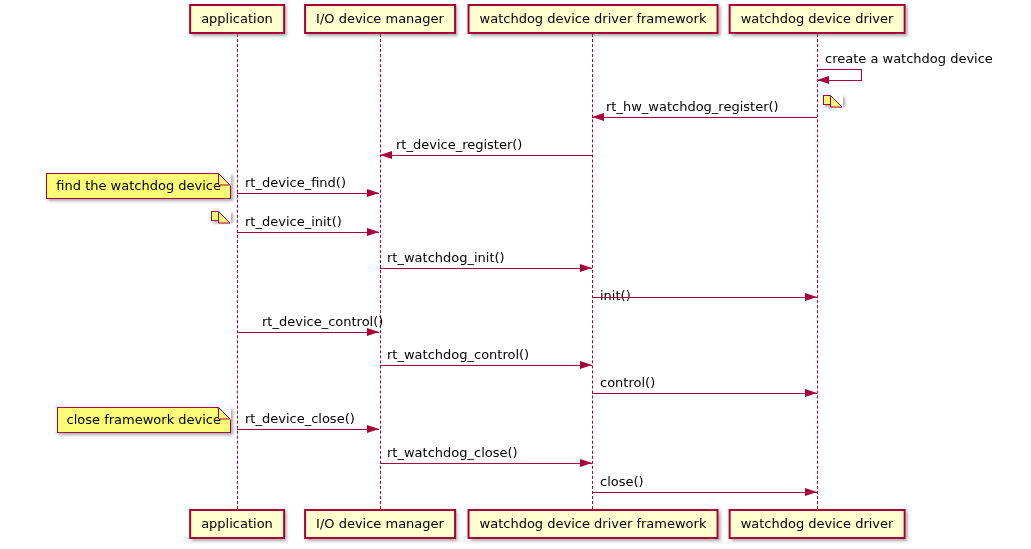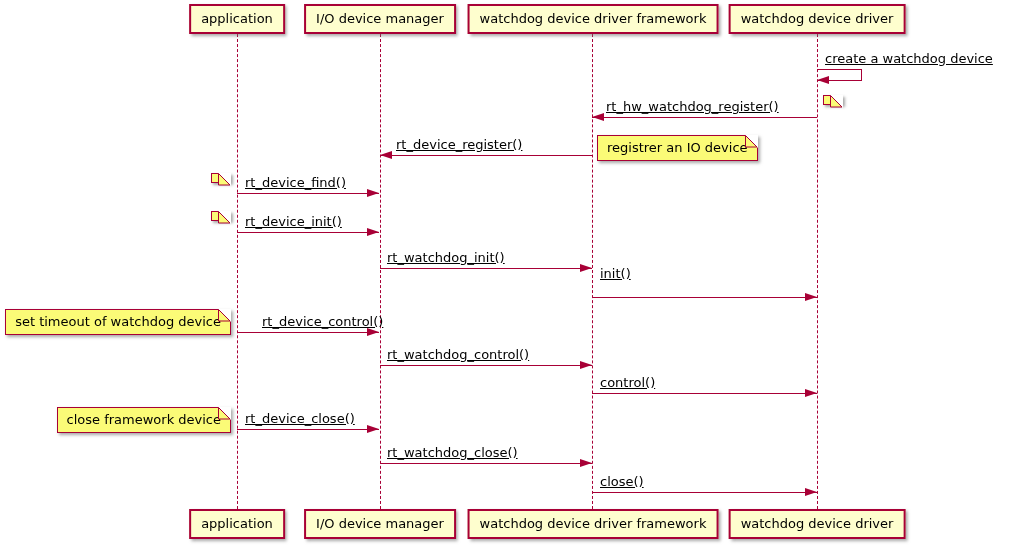--- a/index.html
+++ b/index.html
@@ -17,21 +17,21 @@
     background:#FEFECE; border:2px solid #A80036;
     padding:5px 10px; line-height:16px; white-space:nowrap;
     box-shadow:2px 2px 3px rgba(110,110,110,0.6);
   }
   .note {
     position:absolute; background:#FBFB77; border:1px solid #A80036;
     padding:4px 9px; line-height:16px; white-space:nowrap;
     box-shadow:2px 2px 3px rgba(110,110,110,0.6);
   }
   .fold { position:absolute; top:-1px; right:-1px; }
-  .msg-label { position:absolute; height:15px; line-height:15px; white-space:nowrap;text-decoration:underline; }
+  .msg-label { position:absolute; height:15px; line-height:15px; white-space:nowrap; }
   .msg-line { position:absolute; height:1px; background:#A80036; }
   .arrow {
     position:absolute; width:0; height:0;
     border-top:4px solid transparent; border-bottom:4px solid transparent;
   }
   .arrow-right { border-left:12px solid #A80036; }
   .arrow-left  { border-right:12px solid #A80036; }
   .self-loop {
     position:absolute; width:44px; height:10px;
     border:1px solid #A80036; border-left:none;
@@ -87,21 +87,21 @@
     <div class="arrow arrow-right" style="left:367px;top:228px"></div>
   </div>
 
   <div>
     <div class="msg-label" style="left:387px;top:250px">rt_watchdog_init()</div>
     <div class="msg-line" style="left:380px;top:268px;width:212px"></div>
     <div class="arrow arrow-right" style="left:580px;top:264px"></div>
   </div>
 
   <div>
-    <div class="msg-label" style="left:600px;top:266px">init()</div>
+    <div class="msg-label" style="left:600px;top:288px">init()</div>
     <div class="msg-line" style="left:592px;top:297px;width:225px"></div>
     <div class="arrow arrow-right" style="left:805px;top:293px"></div>
   </div>
 
   <div>
     <div class="msg-label" style="left:262px;top:314px">rt_device_control()</div>
     <div class="msg-line" style="left:237px;top:332px;width:142px"></div>
     <div class="arrow arrow-right" style="left:367px;top:328px"></div>
   </div>
 
@@ -135,49 +135,36 @@
     <div class="arrow arrow-right" style="left:805px;top:488px"></div>
   </div>
 
   <div class="note" style="left:823px;top:95px">
     <svg class="fold" width="13" height="13">
       <path d="M0,0 L13,0 L13,13 Z" fill="#ffffff"></path>
       <path d="M0.5,0.5 L0.5,12 L12,12 Z" fill="#FBFB77" stroke="#A80036"></path>
     </svg>
   </div>
 
-  <div class="note" style="left:597px;top:135px">
-    <span>registrer an IO device</span>
-    <svg class="fold" width="13" height="13">
-      <path d="M0,0 L13,0 L13,13 Z" fill="#ffffff"></path>
-      <path d="M0.5,0.5 L0.5,12 L12,12 Z" fill="#FBFB77" stroke="#A80036"></path>
-    </svg>
-  </div>
 
   <div class="note" style="right:800px;top:173px">
+    <span>find the watchdog device</span>
     <svg class="fold" width="13" height="13">
       <path d="M0,0 L13,0 L13,13 Z" fill="#ffffff"></path>
       <path d="M0.5,0.5 L0.5,12 L12,12 Z" fill="#FBFB77" stroke="#A80036"></path>
     </svg>
   </div>
 
   <div class="note" style="right:800px;top:211px">
     <svg class="fold" width="13" height="13">
       <path d="M0,0 L13,0 L13,13 Z" fill="#ffffff"></path>
       <path d="M0.5,0.5 L0.5,12 L12,12 Z" fill="#FBFB77" stroke="#A80036"></path>
     </svg>
   </div>
 
-  <div class="note" style="right:800px;top:309px">
-    <span>set timeout of watchdog device</span>
-    <svg class="fold" width="13" height="13">
-      <path d="M0,0 L13,0 L13,13 Z" fill="#ffffff"></path>
-      <path d="M0.5,0.5 L0.5,12 L12,12 Z" fill="#FBFB77" stroke="#A80036"></path>
-    </svg>
-  </div>
 
   <div class="note" style="right:800px;top:407px">
     <span>close framework device</span>
     <svg class="fold" width="13" height="13">
       <path d="M0,0 L13,0 L13,13 Z" fill="#ffffff"></path>
       <path d="M0.5,0.5 L0.5,12 L12,12 Z" fill="#FBFB77" stroke="#A80036"></path>
     </svg>
   </div>
 
 </div>

